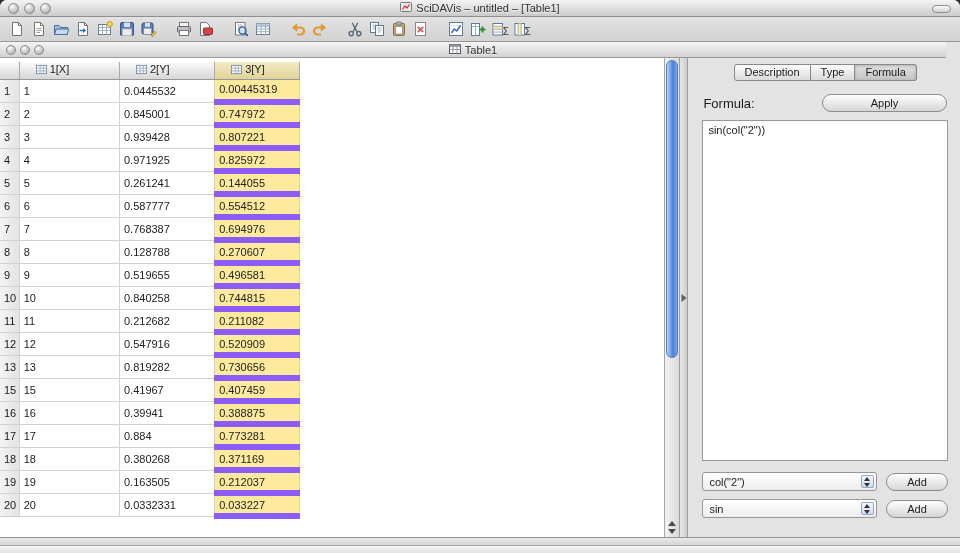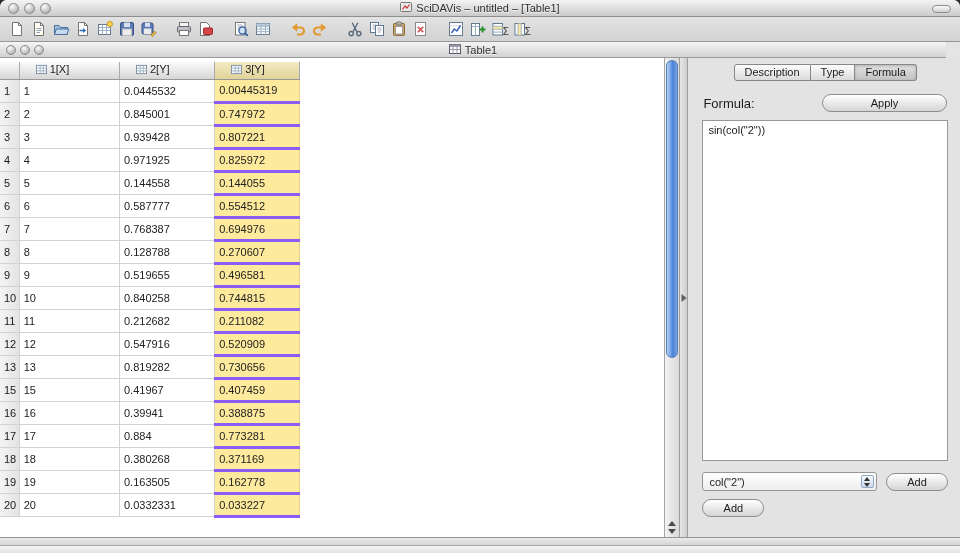--- a/index.html
+++ b/index.html
@@ -45,21 +45,21 @@
   #hdr-row th{height:17px;background:linear-gradient(#fbfbfb,#d6d6d6);
               border-right:1px solid #aaa;border-bottom:1px solid #989898;padding-left:16px}
   #hdr-row th:nth-child(1){width:18px}
   #hdr-row th:nth-child(2){width:97px}
   #hdr-row th:nth-child(3){width:92px}
   #hdr-row th:nth-child(4){width:82px}
   #hdr-row th.selh{background:linear-gradient(#f3eac2,#e0d299)}
   .thic{display:inline-block;vertical-align:-2px;margin-right:3px}
   .rn{width:18px;text-align:center;padding:0;font-size:10px;color:#1a1a1a;
       background:linear-gradient(90deg,#f3f3f3,#e3e3e3);border-right:1px solid #b0b0b0}
-  td.ycell{background:#fdea9d;border-right:1px solid #e5d387;border-bottom:3px solid #8b5cf6}
+  td.ycell{background:#fdea9d;border-right:1px solid #e5d387;border-bottom:6px solid #8b5cf6}
 
   
   .vscroll{width:15px;position:relative;background:linear-gradient(90deg,#f2f2f2,#dadada);
            border-left:1px solid #a6a6a6}
   .vthumb{position:absolute;top:2px;left:1px;right:1px;height:298px;border-radius:7px;
           border:1px solid #557fb5;
           background:linear-gradient(90deg,#b9d2f2,#6c9de6 40%,#4a82d6 60%,#7aa6e8)}
   .varrows{position:absolute;bottom:3px;left:0;right:0;display:flex;flex-direction:column;align-items:center;gap:3px}
   .tri{display:block;width:0;height:0;border-left:4px solid transparent;border-right:4px solid transparent}
   .tri.up{border-bottom:5px solid #4a4a4a}
@@ -350,21 +350,21 @@
             </tr>
             <tr>
               <th class="rn">4</th>
               <td>4</td>
               <td>0.971925</td>
               <td class="ycell">0.825972</td>
             </tr>
             <tr>
               <th class="rn">5</th>
               <td>5</td>
-              <td>0.144558</td>
+              <td>0.261241</td>
               <td class="ycell">0.144055</td>
             </tr>
             <tr>
               <th class="rn">6</th>
               <td>6</td>
               <td>0.587777</td>
               <td class="ycell">0.554512</td>
             </tr>
             <tr>
               <th class="rn">7</th>
@@ -429,21 +429,21 @@
             <tr>
               <th class="rn">18</th>
               <td>18</td>
               <td>0.380268</td>
               <td class="ycell">0.371169</td>
             </tr>
             <tr>
               <th class="rn">19</th>
               <td>19</td>
               <td>0.163505</td>
-              <td class="ycell">0.162778</td>
+              <td class="ycell">0.212037</td>
             </tr>
             <tr>
               <th class="rn">20</th>
               <td>20</td>
               <td>0.0332331</td>
               <td class="ycell">0.033227</td>
             </tr>
           </tbody>
       </table>
     </div>
@@ -481,20 +481,27 @@
           <span>col("2")</span>
           <span class="stepper">
             <span class="tri up"></span>
               <span class="tri down"></span>
           </span>
         </div>
         <button class="aqua-btn addbtn">Add</button>
       </div>
 
       <div class="selrow">
+        <div class="select">
+          <span>sin</span>
+          <span class="stepper">
+            <span class="tri up"></span>
+              <span class="tri down"></span>
+          </span>
+        </div>
         <button class="aqua-btn addbtn">Add</button>
       </div>
     </div>
   </div>
 
   <div class="hstrip"></div>
   <div class="statusbar"></div>
 </div>
 
 </body></html>

